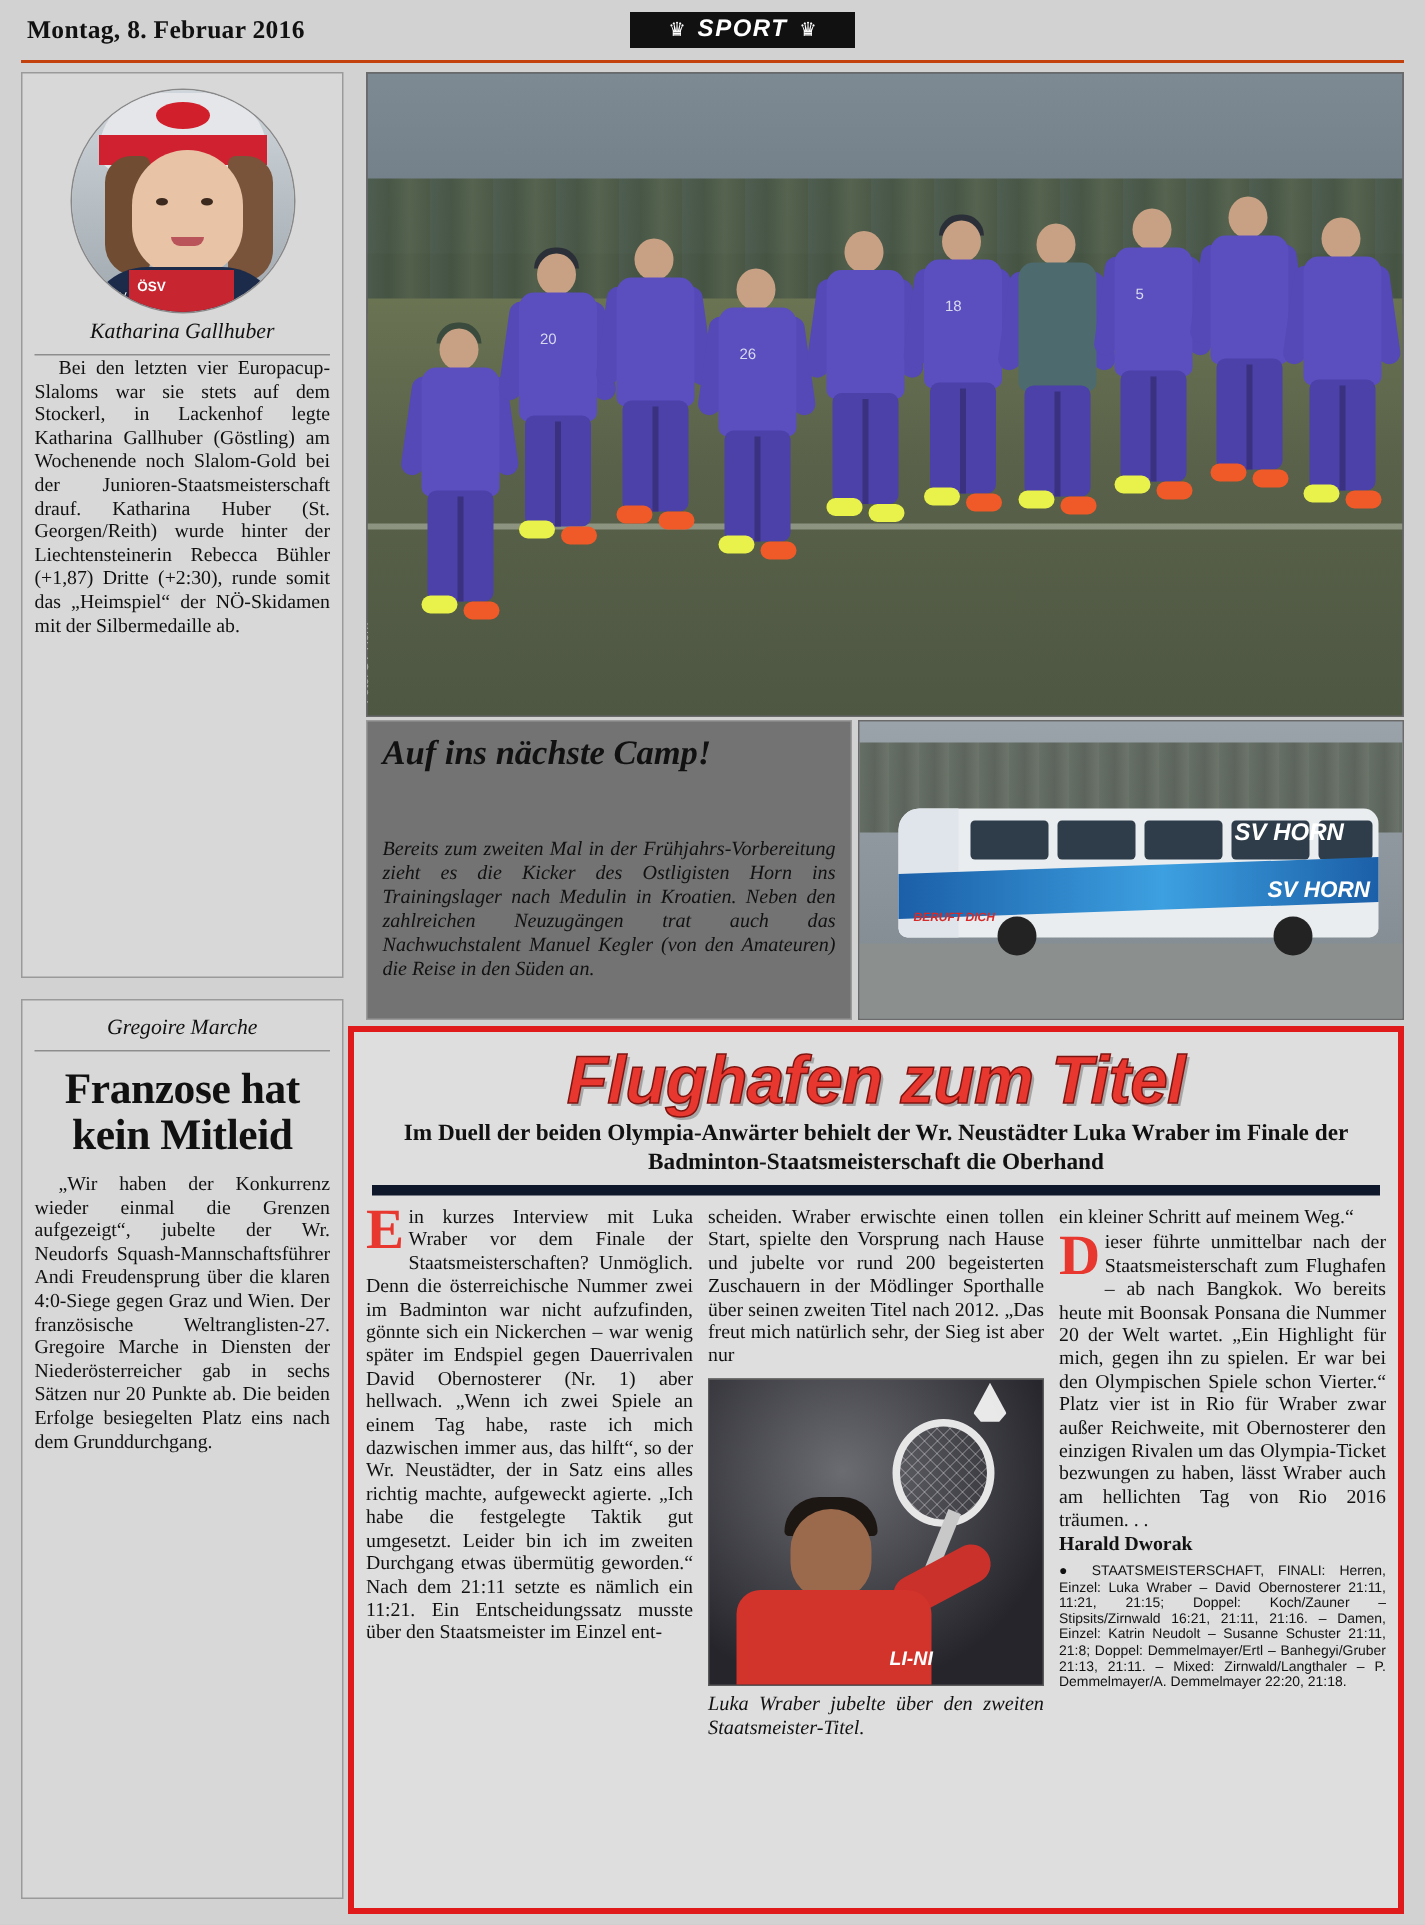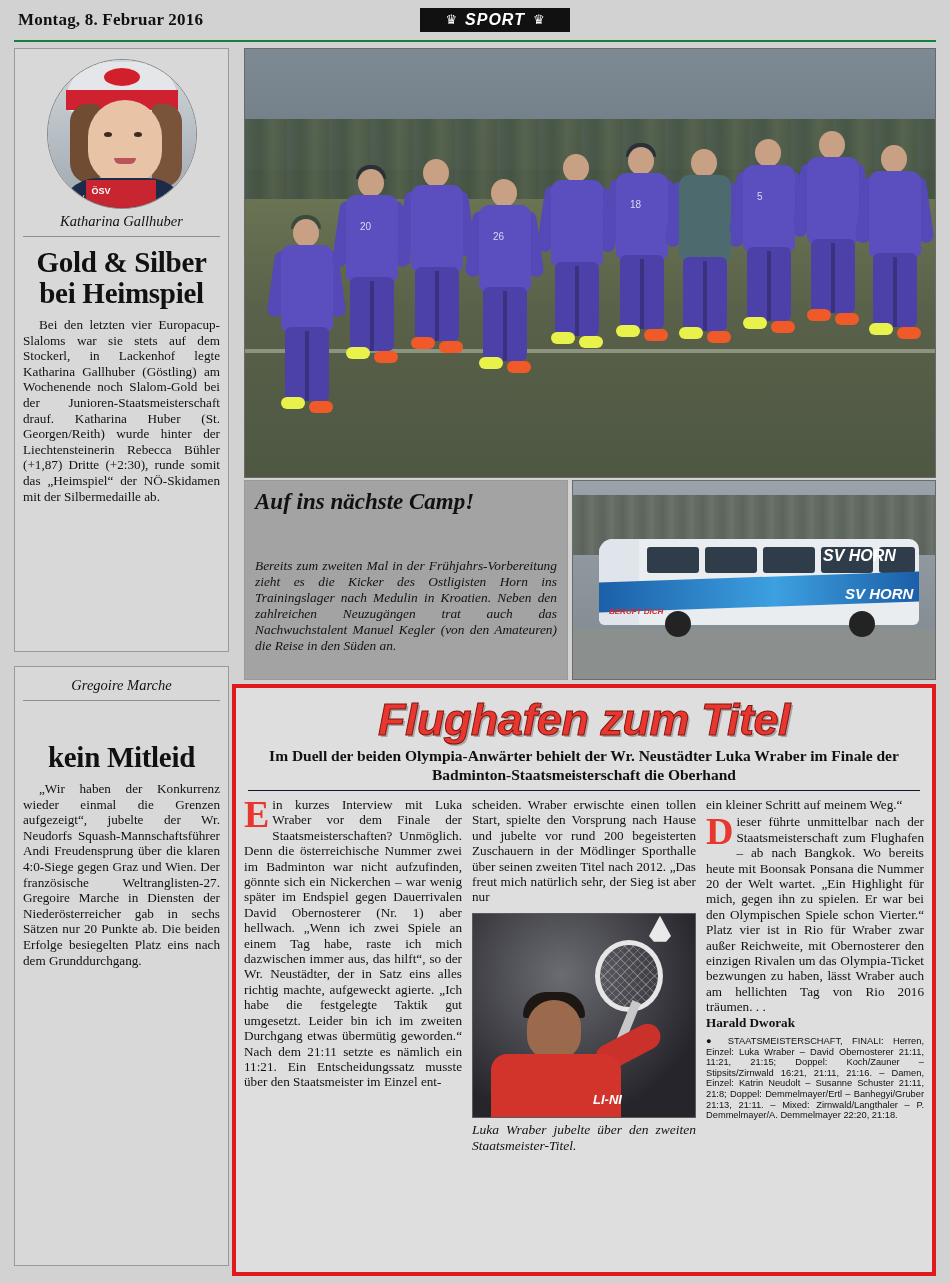--- a/index.html
+++ b/index.html
@@ -13,21 +13,21 @@
     overflow: hidden;
   }
   .page {
     position: absolute; inset: 0;
     background: #d2d2d2;
   }
 
   
   .masthead {
     position: absolute; left: 14px; top: 8px; width: 922px; height: 34px;
-    border-bottom: 2px solid #15803d;
+    border-bottom: 2px solid #c2410c;
   }
   .masthead .date {
     position: absolute; left: 4px; top: 2px;
     font-size: 17px; font-weight: bold; letter-spacing: .2px;
     font-family: "Liberation Serif", serif;
   }
   .sportbox {
     position: absolute; left: 406px; top: 0px; width: 150px; height: 24px;
     background:#111; color:#fff; display:flex; align-items:center; justify-content:center;
     gap:8px;
@@ -136,21 +136,21 @@
   .photo-credit-v {
     position: absolute; left: 2px; bottom: 8px;
     transform: rotate(-90deg); transform-origin: left bottom;
     font-size: 8.5px; color:#fff; font-family:"Liberation Sans",sans-serif;
     white-space: nowrap;
   }
 
   
   .campbox {
     position: absolute; left: 244px; top: 480px; width: 324px; height: 200px;
-    background:#a3a3a3; border:1px solid #9a9a9a; padding: 8px 10px;
+    background:#737373; border:1px solid #9a9a9a; padding: 8px 10px;
   }
   .camp-head {
     font-family: "Liberation Serif", serif; font-weight: bold; font-style: italic;
     font-size: 23px; line-height:25px; margin-bottom: 6px;
   }
   .camp-body {
     font-style: italic; font-size: 13.4px; line-height: 16px; text-align: justify; margin-top: 44px;
   }
 
   
@@ -184,21 +184,21 @@
     text-align: center;
     -webkit-text-stroke: 1px #7d1410;
     letter-spacing: -0.5px;
     margin: 2px 0 2px 0;
     text-shadow: 2px 2px 0 rgba(0,0,0,.25);
   }
   .feature-sub {
     font-family: "Liberation Serif", serif;
     font-weight: bold; font-size: 15.5px; line-height: 19px;
     text-align: center; margin: 0 4px 6px 4px;
-    border-bottom: 1px solid #0f172a; padding-bottom: 6px;
+    border-bottom: 7px solid #0f172a; padding-bottom: 6px;
   }
   .cols { display: flex; gap: 10px; height: 470px; }
   .col { width: 224px; font-size: 13.2px; line-height: 15.4px; text-align: justify; }
   .col p { margin: 0; text-indent: 0; }
   .dropcap::first-letter {
     font-family: "Liberation Serif", serif;
     float: left; font-size: 38px; line-height: 31px; font-weight: bold;
     color: #e8372f; padding-right: 3px; padding-top: 2px;
   }
   
@@ -256,31 +256,27 @@
           <div class="g-eye l"></div>
           <div class="g-eye r"></div>
           <div class="g-mouth"></div>
           <div class="g-body"></div>
           <div class="g-bib"></div>
           <div class="g-bib-txt">ÖSV</div>
           <div class="credit">Foto: ÖSV</div>
         </div>
       </div>
       <div class="caption-name">Katharina Gallhuber</div>
-      <div class="headline">
-        <span>Gold &amp; Silber</span><br>
-        <span>bei Heimspiel</span>
-      </div>
       <div class="body-text">Bei den letzten vier Europacup-Slaloms war sie stets auf dem Stockerl, in Lackenhof legte Katharina Gallhuber (Göstling) am Wochenende noch Slalom-Gold bei der Junioren-Staatsmeisterschaft drauf. Katharina Huber (St. Georgen/Reith) wurde hinter der Liechtensteinerin Rebecca Bühler (+1,87) Dritte (+2:30), runde somit das „Heimspiel“ der NÖ-Skidamen mit der Silbermedaille ab.</div>
     </div>
 
     <div class="panel" style="height:600px; margin-top:14px;">
       <div class="caption-name">Gregoire Marche</div>
       <div class="headline">
-        <br>
+        <span>Franzose hat</span><br>
         <span>kein Mitleid</span>
       </div>
       <div class="body-text">„Wir haben der Konkurrenz wieder einmal die Grenzen aufgezeigt“, jubelte der Wr. Neudorfs Squash-Mannschaftsführer Andi Freudensprung über die klaren 4:0-Siege gegen Graz und Wien. Der französische Weltranglisten-27. Gregoire Marche in Diensten der Niederösterreicher gab in sechs Sätzen nur 20 Punkte ab. Die beiden Erfolge besiegelten Platz eins nach dem Grunddurchgang.</div>
     </div>
   </div>
 
   <div class="mainphoto">
     <div class="sky"></div>
     <div class="treeline"></div>
     <div class="grass"></div>

